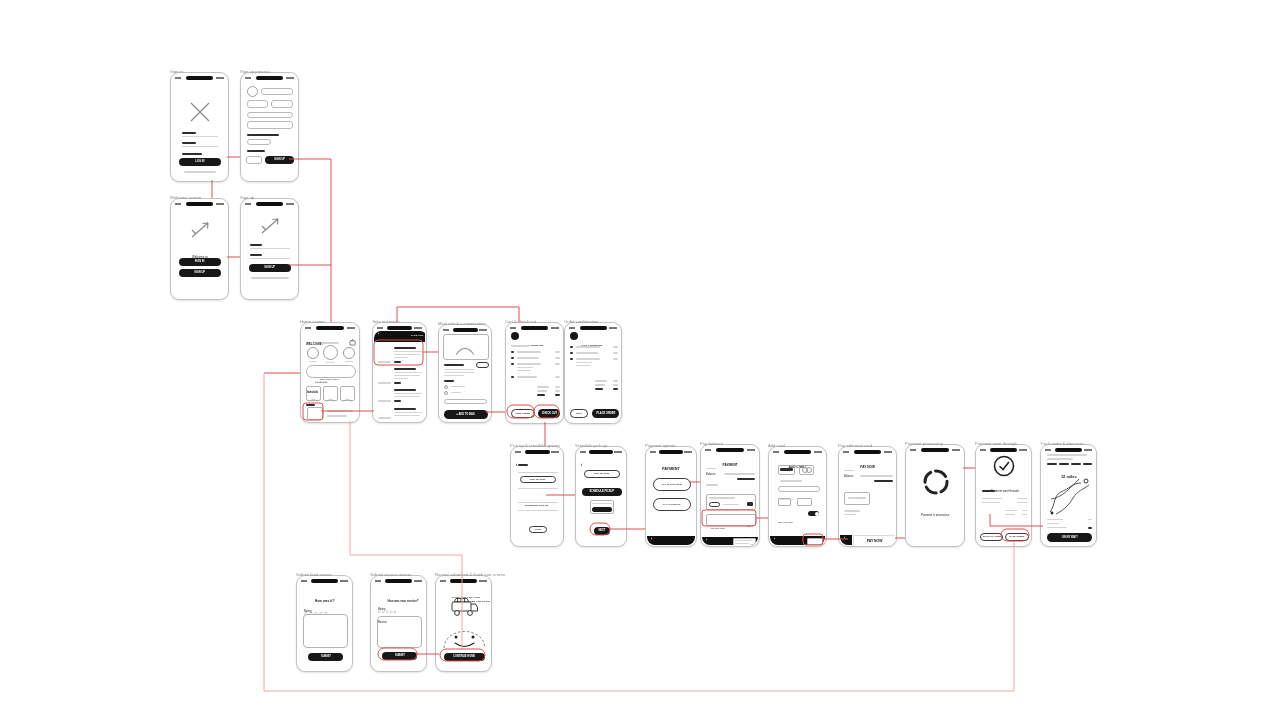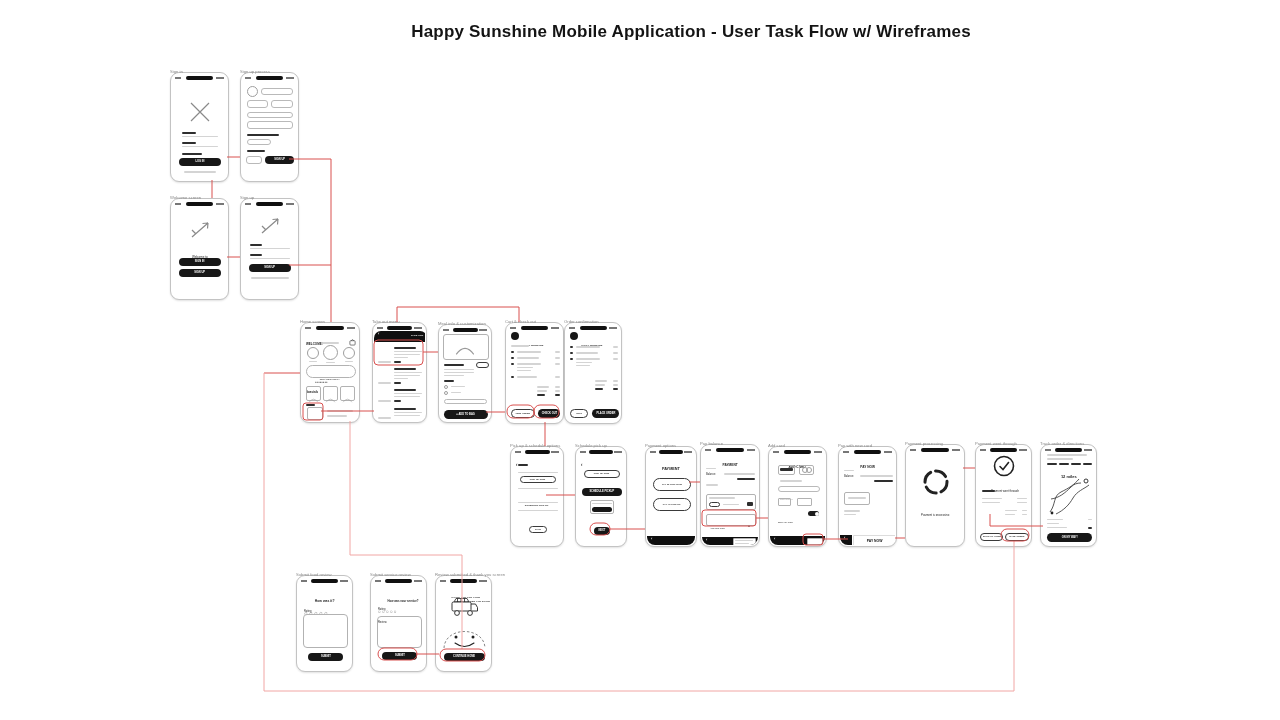--- a/index.html
+++ b/index.html
@@ -10,21 +10,20 @@
   #wires{position:absolute;left:0;top:0;z-index:6;pointer-events:none;}
   .phone{position:absolute;background:#fff;border:1px solid #c3c3c3;border-radius:9px;
     box-shadow:0 1px 2px rgba(0,0,0,.12);z-index:2;}
   .scr{position:absolute;left:1px;top:1px;right:1px;bottom:1px;overflow:hidden;border-radius:8px;}
   .plabel{position:absolute;z-index:3;color:#8a8a8a;}
 </style>
 </head>
 <body>
 
 <div id="canvas">
-  <h1 id="page-title">Happy Sunshine Mobile Application - User Task Flow w/ Wireframes</h1>
   <svg id="wires" width="1280" height="720">
       <polyline points="227,157 240,157" fill="none" stroke="#d9504f" stroke-width="1"></polyline>
       <polyline points="289,159 331,159" fill="none" stroke="#d9504f" stroke-width="1"></polyline>
       <polyline points="331,159 331,322" fill="none" stroke="#d9504f" stroke-width="1"></polyline>
       <polyline points="212,180 212,198" fill="none" stroke="#d9504f" stroke-width="1"></polyline>
       <polyline points="227,257 240,257" fill="none" stroke="#d9504f" stroke-width="1"></polyline>
       <polyline points="289,265 331,265" fill="none" stroke="#d9504f" stroke-width="1"></polyline>
       <polyline points="264,373 300,373" fill="none" stroke="#d9504f" stroke-width="1"></polyline>
       <polyline points="321,411 374,411" fill="none" stroke="#d9504f" stroke-width="1"></polyline>
       <polyline points="423,352 438,352" fill="none" stroke="#d9504f" stroke-width="1"></polyline>

